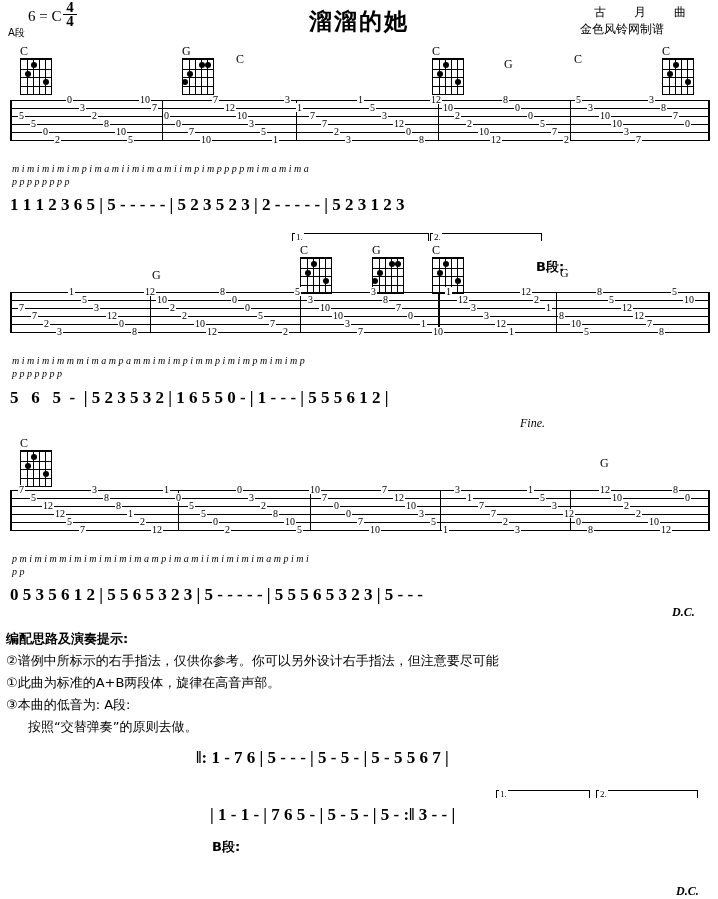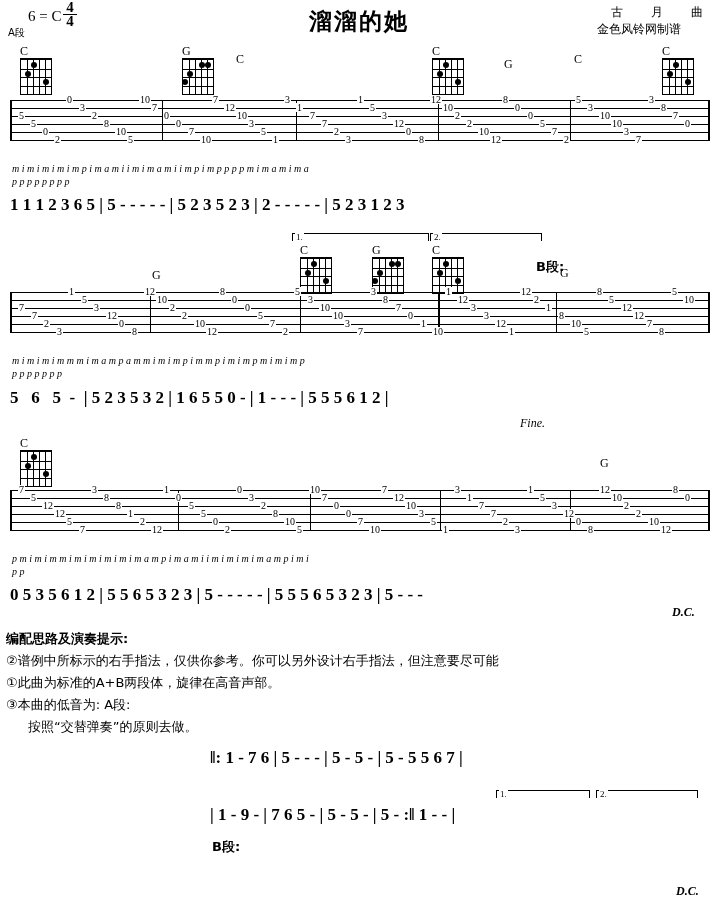--- a/index.html
+++ b/index.html
@@ -5,21 +5,21 @@
   html,body{margin:0;padding:0;background:#fff;}
   body{width:718px;height:899px;position:relative;font-family:"Liberation Serif",serif;color:#000;overflow:hidden;}
   .sheet{position:absolute;inset:0;}
   
   .title{position:absolute;left:0;right:0;top:6px;text-align:center;font-size:23px;font-weight:bold;font-family:"DejaVu Sans",sans-serif;letter-spacing:2px;}
   .subtitle{position:absolute;left:0;right:0;top:40px;text-align:center;font-size:11px;font-family:"DejaVu Sans",sans-serif;}
   .key-sig{position:absolute;left:28px;top:8px;font-size:15px;font-family:"Liberation Serif",serif;}
   .key-frac{position:absolute;left:63px;top:2px;font-size:15px;font-weight:bold;text-align:center;line-height:11px;font-family:"Liberation Serif",serif;}
   .key-frac span{display:block;}
   .key-frac .bar{width:14px;height:1px;background:#000;margin:1px auto;}
-  .credit{position:absolute;right:7px;top:4px;text-align:left;font-size:12px;line-height:17px;font-family:"DejaVu Sans",sans-serif;}
+  .credit{position:absolute;right:24px;top:4px;text-align:left;font-size:12px;line-height:17px;font-family:"DejaVu Sans",sans-serif;}
   .credit div:first-child{letter-spacing:8px;padding-left:14px;}
   .section-tag{position:absolute;font-size:10px;font-family:"DejaVu Sans",sans-serif;}
   
   .chord{position:absolute;}
   .chord .cname{font-size:12px;font-family:"Liberation Serif",serif;text-align:left;height:14px;}
   .chord .grid{position:relative;width:30px;height:34px;border:1px solid #000;border-top:2px solid #000;}
   .chord .grid .v{position:absolute;top:0;bottom:0;width:1px;background:#000;}
   .chord .grid .h{position:absolute;left:0;right:0;height:1px;background:#000;}
   .chord .dot{position:absolute;width:6px;height:6px;border-radius:50%;background:#000;}
   
@@ -445,18 +445,18 @@
   <div class="dc" style="left:672px;top:605px;">D.C.</div>
 
   <div class="notes" style="top:628px;width:706px;">
     <div style="font-weight:bold;">编配思路及演奏提示:</div>
     <div>②谱例中所标示的右手指法，仅供你参考。你可以另外设计右手指法，但注意要尽可能</div>
     <div>①此曲为标准的A+B两段体，旋律在高音声部。</div>
     <div>③本曲的低音为: A段:</div>
     <div style="padding-left:22px;">按照“交替弹奏”的原则去做。</div>
   </div>
 
-  <div class="numrow" style="left:210px;top:748px;">‖: 1 - 7 6 | 5 - - - | 5 - 5 - | 5 - 5 5 6 7 |</div>
-  <div class="numrow" style="left:210px;top:805px;">| 1 - 9 - | 7 6 5 - | 5 - 5 - | 5 - :‖ 1 - - |</div>
+  <div class="numrow" style="left:196px;top:748px;">‖: 1 - 7 6 | 5 - - - | 5 - 5 - | 5 - 5 5 6 7 |</div>
+  <div class="numrow" style="left:210px;top:805px;">| 1 - 1 - | 7 6 5 - | 5 - 5 - | 5 - :‖ 3 - - |</div>
   <div class="seclabel" style="left:212px;top:838px;">B段:</div>
   <div class="dc" style="left:676px;top:884px;">D.C.</div>
 
 </div>
 
 </body></html>

